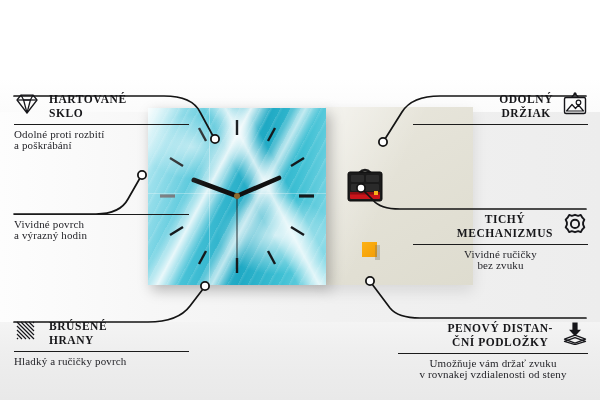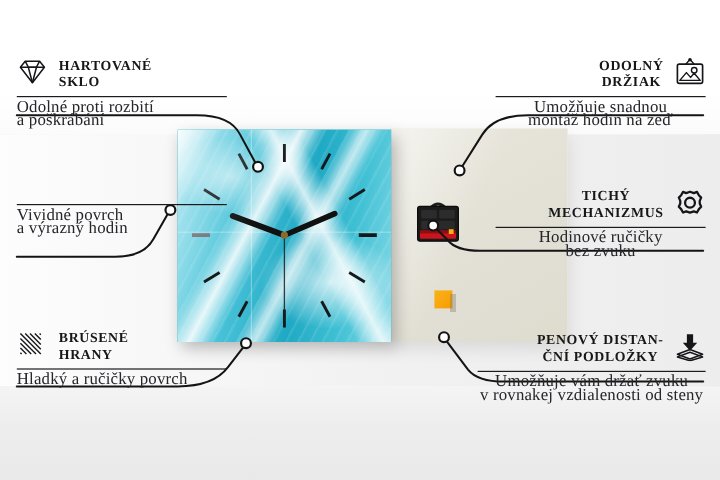--- a/index.html
+++ b/index.html
@@ -17,35 +17,35 @@
     background:linear-gradient(180deg,#ffffff 0%,#ffffff 70%,#fbfbfb 100%);}
   .backdrop-bot{position:absolute;left:0;bottom:0;width:600px;height:78px;
     background:linear-gradient(180deg,#f4f4f4 0%,#eeeeee 40%,#e9e9e9 100%);}
   .backdrop-mid{position:absolute;left:0;top:112px;width:600px;height:210px;
     background:linear-gradient(90deg,#fdfdfd 0%,#f7f7f7 25%,#f1f1f1 55%,#ededed 100%);}
 
   
   .lines{position:absolute;left:0;top:0;width:600px;height:400px;pointer-events:none;}
 
   
-  .feat{position:absolute;width:175px;}
+  .feat{position:absolute;width:175px;margin-top:44px;}
   .feat.left{left:14px;text-align:left;}
   .feat.right{right:12px;text-align:center;}
   .feat .head{display:flex;align-items:flex-start;gap:9px;}
   .feat.right .head{flex-direction:row-reverse;}
   .feat .title{
     font-family:"Liberation Serif", serif;
     font-weight:700;font-size:11.5px;line-height:13.5px;
     letter-spacing:.55px;color:#17171a;text-transform:uppercase;
     padding-top:1px;
   }
   .feat .rule{height:1px;background:#1b1b1b;margin:4px 0 4px 0;width:100%;}
   .feat .desc{
     font-family:"Liberation Serif", serif;
-    font-size:14px;line-height:10.6px;color:#25252a;letter-spacing:.15px;
+    font-size:11px;line-height:10.6px;color:#25252a;letter-spacing:.15px;
   }
   .ico{width:26px;height:24px;flex:0 0 26px;display:block;}
 
   
   .backplate{
     position:absolute;left:325px;top:107px;width:148px;height:178px;
     background:linear-gradient(150deg,#e9e7dd 0%,#e4e2d7 40%,#dedccf 100%);
     box-shadow:0 6px 14px rgba(0,0,0,.10);
   }
   .backplate:after{content:"";position:absolute;inset:0;
@@ -219,42 +219,38 @@
         <rect x="2.5" y="5.5" width="21" height="16" rx="1.5" fill="none" stroke="#16161a" stroke-width="1.4"></rect>
         <path d="M4.5 19 L10 12.5 L13.5 16.5 L16.5 13 L21.5 19 Z" fill="none" stroke="#16161a" stroke-width="1.2" stroke-linejoin="round"></path>
         <circle cx="16.5" cy="10.5" r="2.3" fill="none" stroke="#16161a" stroke-width="1.2"></circle>
       </svg>
       <div class="title">
         <div>ODOLNÝ</div>
         <div>DRŽIAK</div>
       </div>
     </div>
     <div class="rule"></div>
-    <div class="desc">
-      <div>Umožňuje snadnou</div>
-      <div>montáž hodin na zeď</div>
-    </div>
-  </div>
-
-  <div class="feat right" style="top:157px;">
+  </div>
+
+  <div class="feat right" style="top:168px;">
     <div class="head">
       <svg class="ico" viewBox="0 0 26 24">
         <g fill="none" stroke="#16161a" stroke-width="1.9" stroke-linejoin="round">
           <path d="M13 2.8 l3.2 1.1 2.6 -1.0 1.6 2.8 1.9 2.0 -1.2 2.7 0 2.2 1.2 2.7 -1.9 2.0 -1.6 2.8 -2.6 -1.0 -3.2 1.1 -3.2 -1.1 -2.6 1.0 -1.6 -2.8 -1.9 -2.0 1.2 -2.7 0 -2.2 -1.2 -2.7 1.9 -2.0 1.6 -2.8 2.6 1.0 Z"></path>
           <circle cx="13" cy="11.9" r="4.1"></circle>
         </g>
       </svg>
       <div class="title">
         <div>TICHÝ</div>
         <div>MECHANIZMUS</div>
       </div>
     </div>
     <div class="rule"></div>
     <div class="desc">
-      <div>Hodinové ručičky</div>
+      <div>Vividné ručičky</div>
       <div>bez zvuku</div>
     </div>
   </div>
 
   <div class="feat right" style="top:277px;width:190px;">
     <div class="head">
       <svg class="ico" viewBox="0 0 26 24">
         <path d="M10.4 1.5 h5.2 v7.2 h3.4 L13 15.3 L7 8.7 h3.4 Z" fill="#16161a"></path>
         <path d="M13 14.2 L23.5 18.2 L13 22.2 L2.5 18.2 Z" fill="none" stroke="#16161a" stroke-width="1.3" stroke-linejoin="round"></path>
         <path d="M13 16.6 L23.5 20.4 L13 23.6 L2.5 20.4 Z" fill="none" stroke="#16161a" stroke-width="1.3" stroke-linejoin="round"></path>

